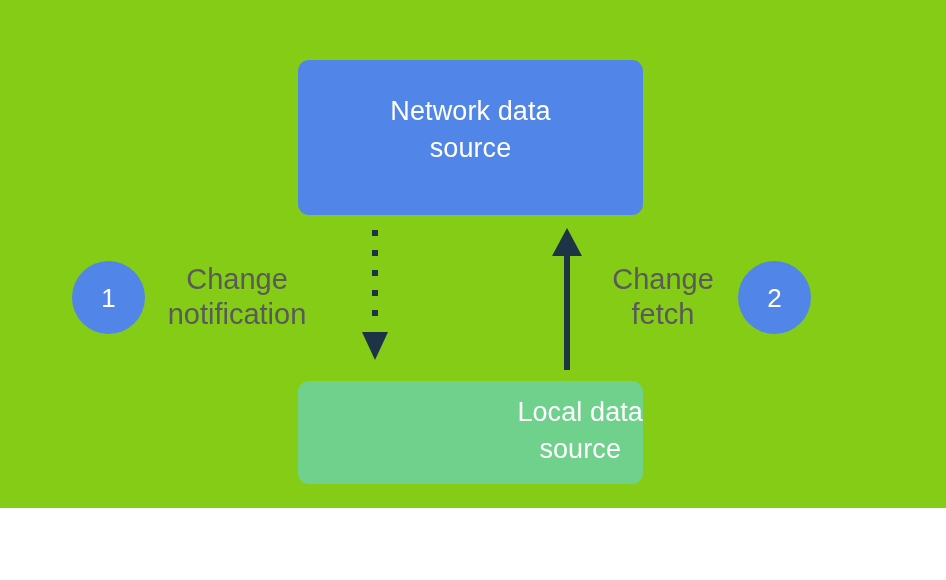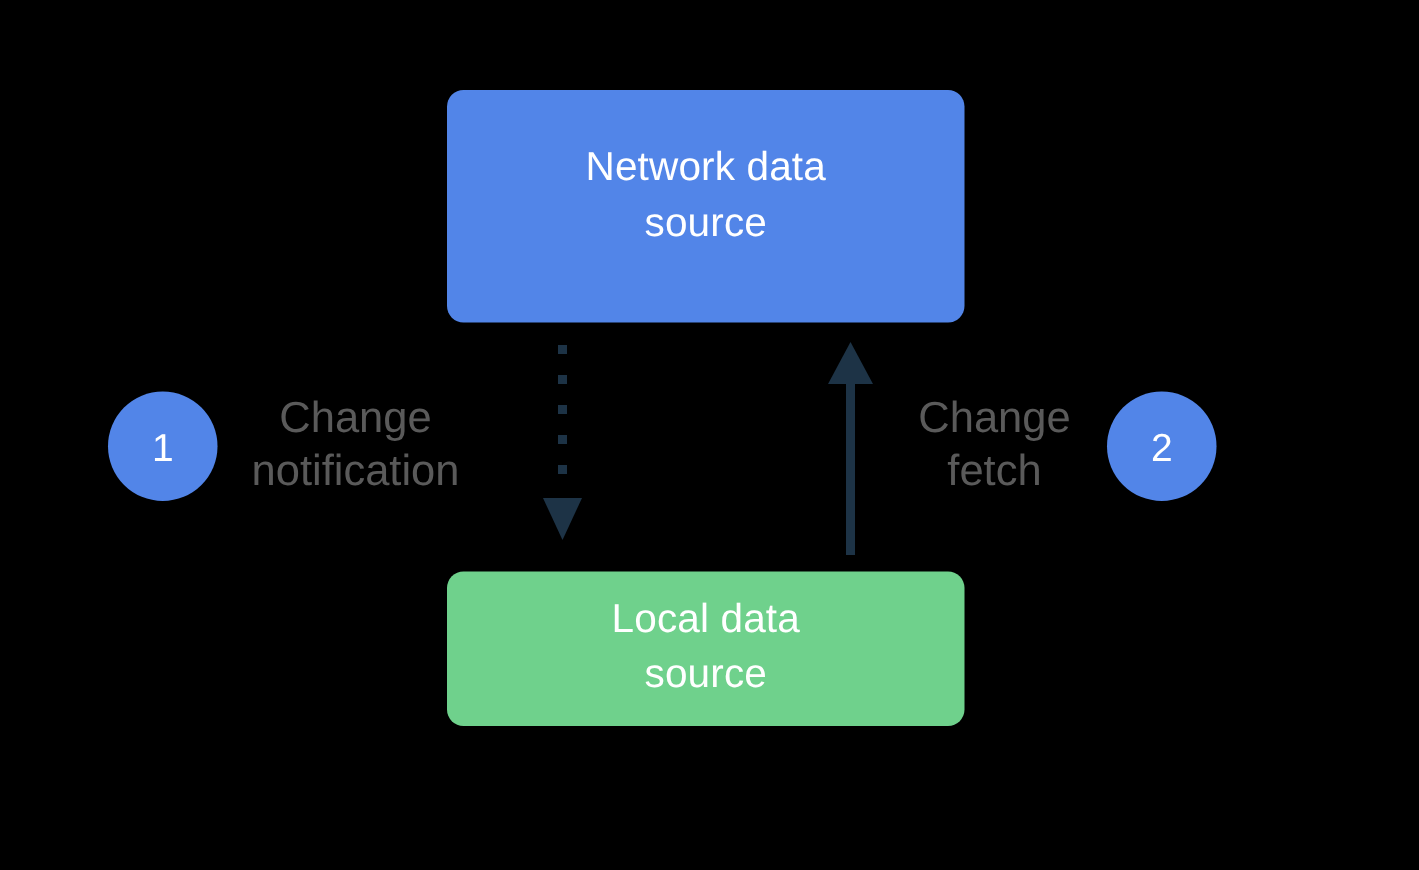--- a/index.html
+++ b/index.html
@@ -10,22 +10,22 @@
   body {
     width: 946px;
     height: 580px;
     background: #ffffff;
     font-family: "Liberation Sans", sans-serif;
     overflow: hidden;
   }
   #diagram-canvas {
     position: relative;
     width: 946px;
-    height: 580px;
-    background: #000000;
+    height: 508px;
+    background: #84cc16;
   }
 
   
   .node-box {
     position: absolute;
     box-sizing: border-box;
     display: flex;
     align-items: center;
     justify-content: center;
     border-radius: 11px;
@@ -48,20 +48,21 @@
   #node-network .node-label {
     position: relative;
     top: -8px;
   }
   #node-local {
     left: 298px;
     top: 381px;
     width: 345px;
     height: 103px;
     background: #6FD18C;
+    justify-content: flex-end;
   }
   #node-local .node-label {
     position: relative;
     top: -2px;
   }
 
   
   .arrow-svg {
     position: absolute;
     overflow: visible;

